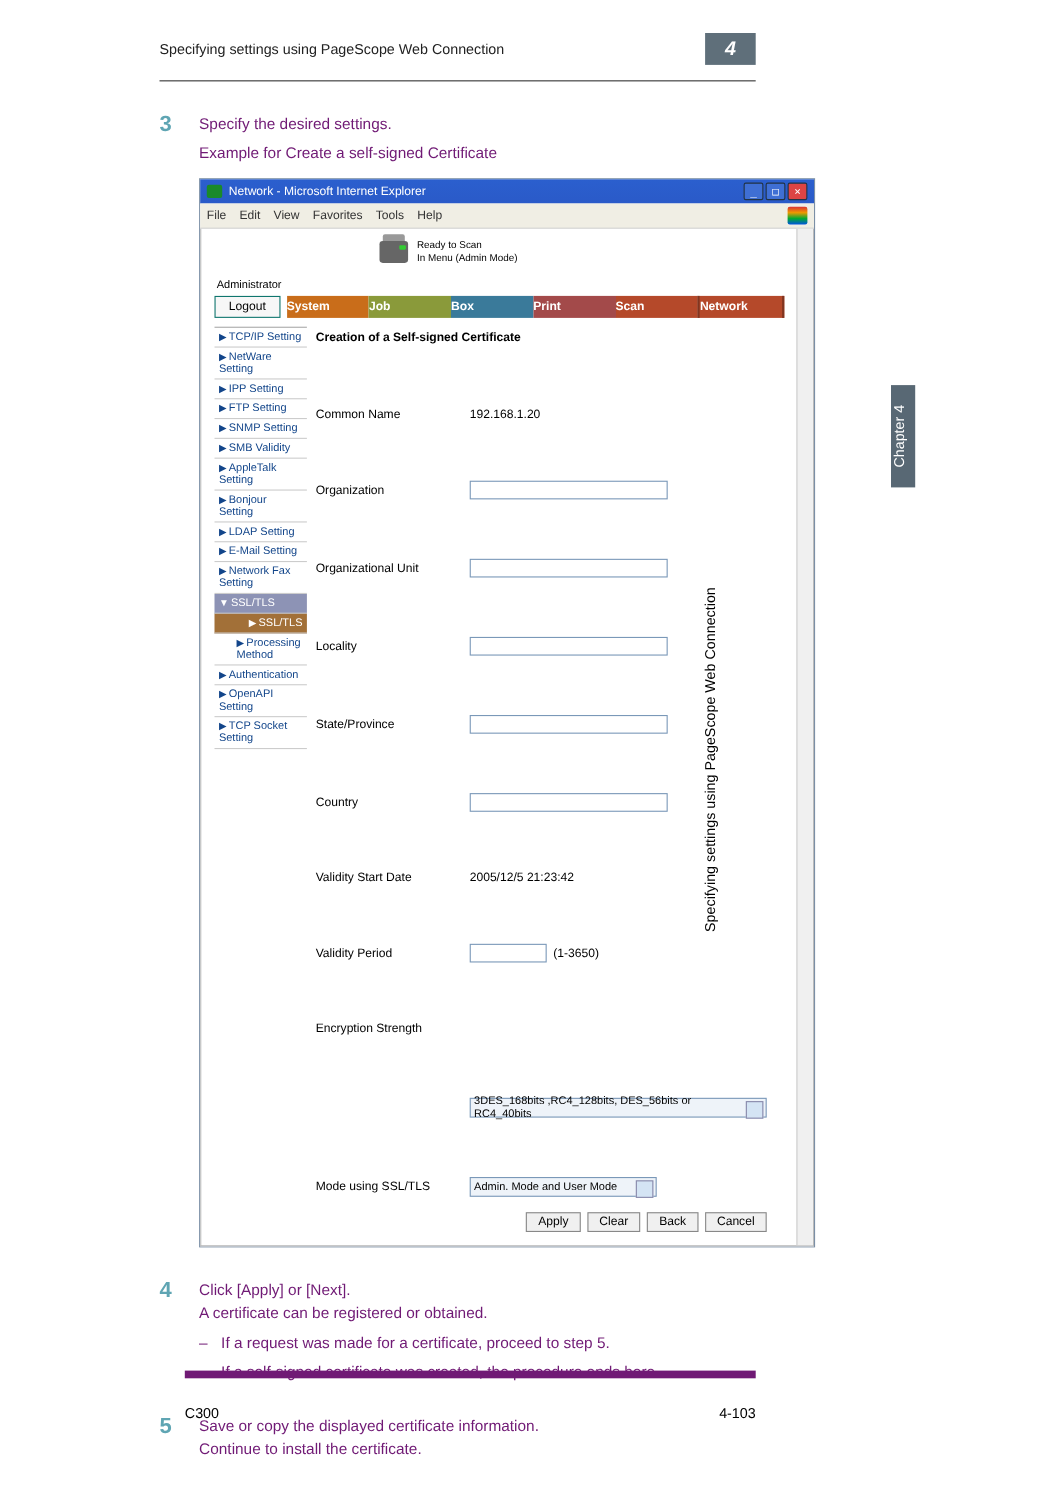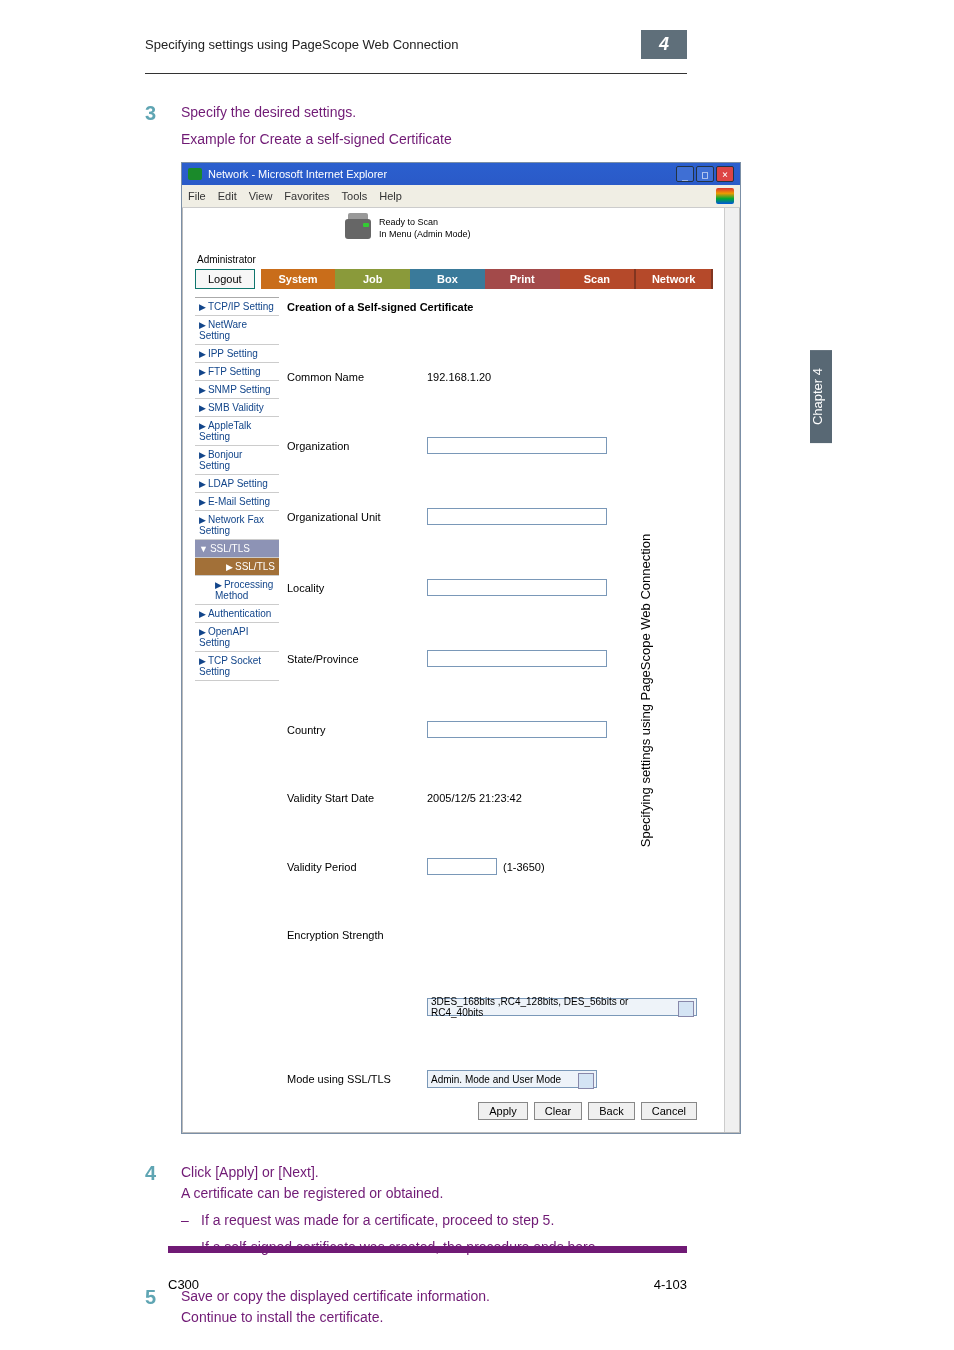--- a/index.html
+++ b/index.html
@@ -32,21 +32,21 @@
 .app-body::after { content: ""; position: absolute; right: 0; top: 0; bottom: 0; width: 14px; background: #f0f0f0; border-left: 1px solid #ccc; }
 .app-inner { padding: 9px 20px 0 6px; }
 .status-area { display: flex; align-items: center; margin-left: 150px; }
 .printer-icon { width: 26px; height: 20px; background: #666; border-radius: 3px; position: relative; }
 .printer-icon::before { content: ""; position: absolute; top: -6px; left: 3px; width: 20px; height: 6px; background: #999; border-radius: 2px 2px 0 0; }
 .printer-icon::after { content: ""; position: absolute; top: 4px; right: 2px; width: 6px; height: 4px; background: #3c3; border-radius: 1px; }
 .status-lines { margin-left: 8px; font-size: 9px; line-height: 1.3; }
 .admin-row { font-size: 10px; margin-top: 14px; padding-left: 2px; }
 .tabbar { display: flex; margin-top: 4px; }
 .logout-btn { background: #f7f7f7; border: 1px solid #0f766e; padding: 2px 12px; font-size: 11px; margin-right: 6px; }
-.tab { flex: 1; text-align: center; padding: 4px 0; font-size: 11px; color: #fff; font-weight: bold; }
+.tab { flex: 1; text-align: left; padding: 4px 0; font-size: 11px; color: #fff; font-weight: bold; }
 .tab.system { background: #c96d1a; }
 .tab.job { background: #8a9a3a; }
 .tab.box { background: #3a7a9a; }
 .tab.print { background: #a34a4a; }
 .tab.scan { background: #b5492a; }
 .tab.network { background: #b5492a; border-left: 2px solid #813520; border-right: 2px solid #813520; }
 .main-row { display: flex; margin-top: 8px; gap: 8px; }
 .sidebar { width: 144px; background: #fff; border-top: 1px solid #aaa; }
 .sidebar-item { display: block; padding: 3px 4px; font-size: 10px; color: #12458a; border-bottom: 1px solid #ccc; }
 .sidebar-item.active { background: #8d93b5; color: #fff; }

